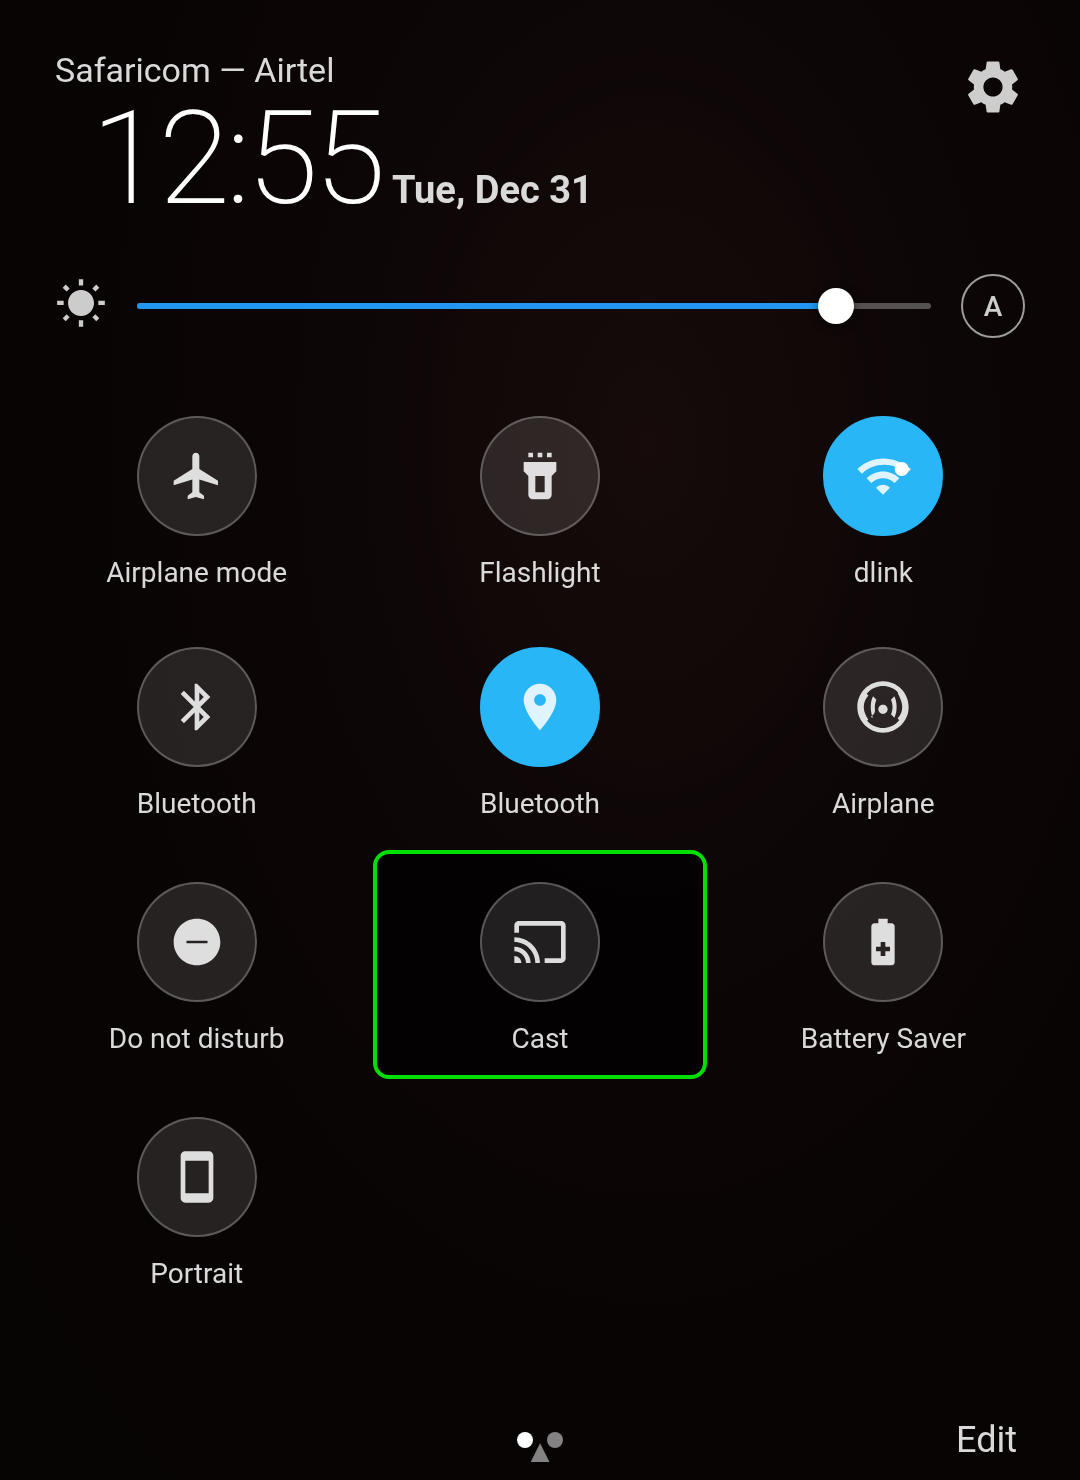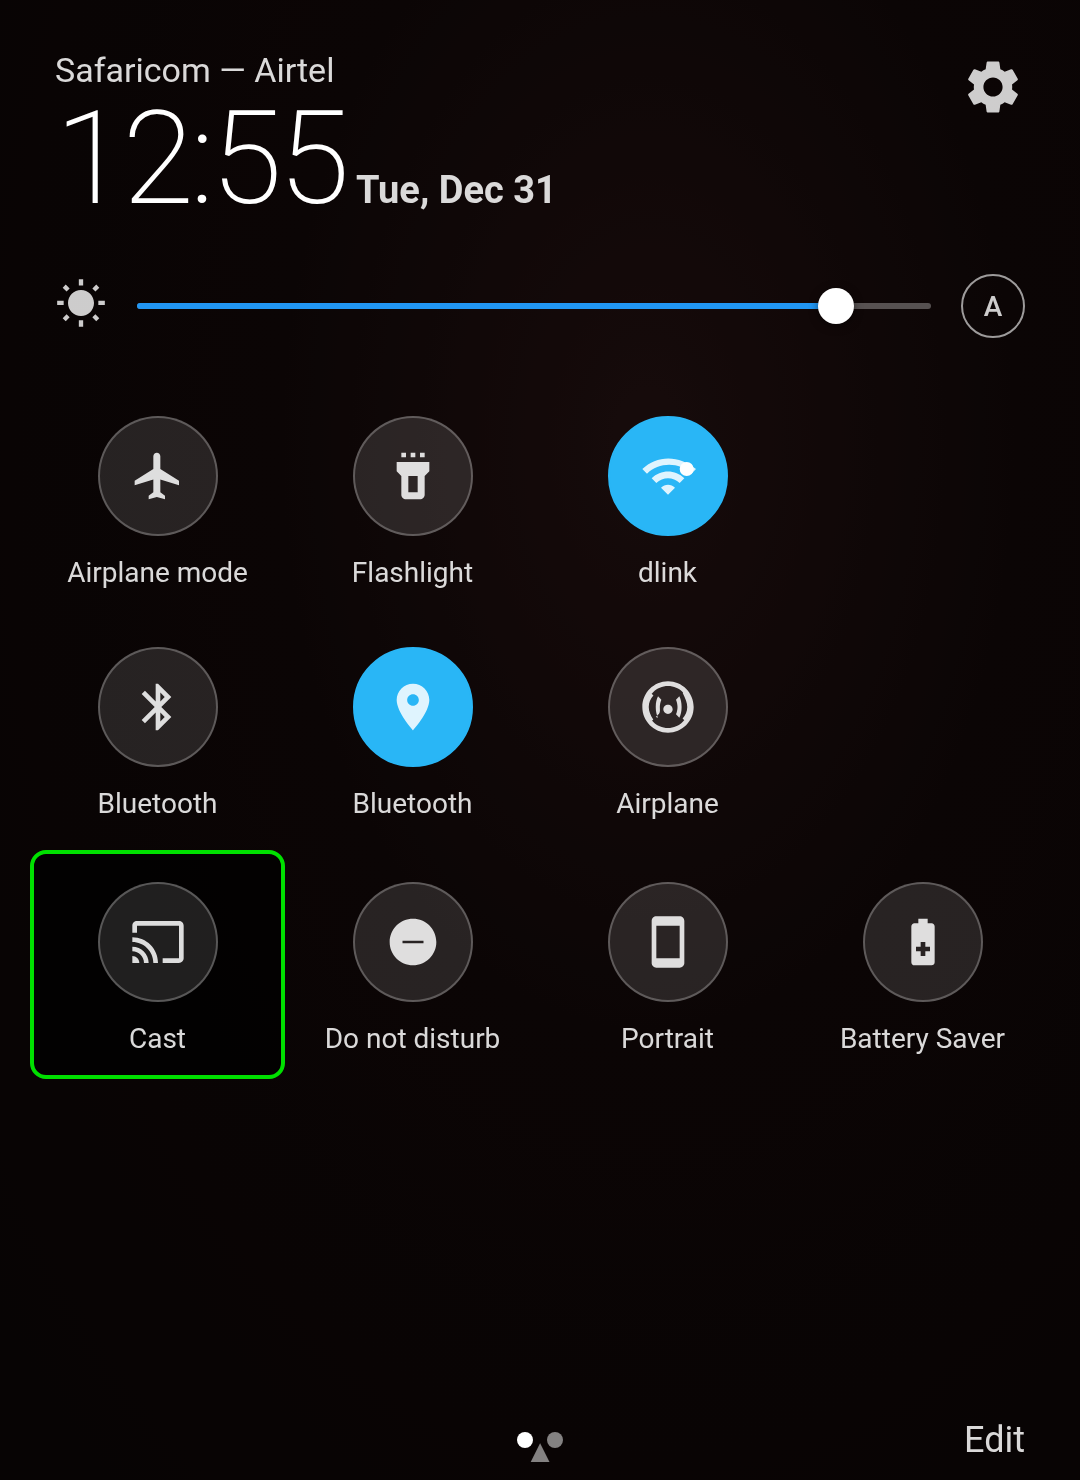--- a/index.html
+++ b/index.html
@@ -59,20 +59,21 @@
     .date {
       font-size: 38px;
       font-weight: 700;
       color: rgba(255,255,255,0.85);
       margin-left: 10px;
     }
 
     .time-row {
       display: flex;
       align-items: baseline;
+      margin-left: 36px;
     }
 
     .settings-icon {
       position: absolute;
       top: 55px;
       right: 55px;
       width: 64px;
       height: 64px;
       cursor: pointer;
     }
@@ -148,21 +149,22 @@
     }
 
     
     .tiles-area {
       flex: 1;
       padding: 20px 30px;
     }
 
     .tiles-row {
       display: grid;
-      grid-template-columns: repeat(4, 1fr);
+      grid-template-columns: repeat(3, 1fr);
+      gap: 10px;
       margin-bottom: 10px;
     }
 
     .tile {
       display: flex;
       flex-direction: column;
       align-items: center;
       justify-content: center;
       padding: 28px 10px 20px 10px;
       cursor: pointer;
@@ -239,21 +241,21 @@
     .bottom-bar-inner {
       width: 100%;
       display: flex;
       align-items: center;
       justify-content: center;
       position: relative;
     }
 
     .edit-btn {
       position: absolute;
-      right: 0;
+      right: 8px;
       font-size: 36px;
       color: rgba(255,255,255,0.85);
       cursor: pointer;
       font-weight: 400;
     }
 
     .up-arrow {
       position: absolute;
       bottom: 10px;
       left: 50%;
@@ -360,54 +362,54 @@
           </svg>
         </div>
         <div class="tile-label">Airplane</div>
       </div>
 
 
     </div>
 
     <div class="tiles-row">
 
+      <div class="tile">
+        <div class="tile-icon-wrap">
+          <svg viewBox="0 0 24 24" xmlns="http://www.w3.org/2000/svg">
+            <path d="M12 2C6.48 2 2 6.48 2 12s4.48 10 10 10 10-4.48 10-10S17.52 2 12 2zm4.5 10.5h-9v-1h9v1z"></path>
+          </svg>
+        </div>
+        <div class="tile-label">Do not disturb</div>
+      </div>
+
       <div class="tile highlighted">
         <div class="tile-icon-wrap">
           <svg viewBox="0 0 24 24" xmlns="http://www.w3.org/2000/svg">
             <path d="M1 18v3h3c0-1.66-1.34-3-3-3zm0-4v2c2.76 0 5 2.24 5 5h2c0-3.87-3.13-7-7-7zm0-4v2c4.97 0 9 4.03 9 9h2c0-6.08-4.93-11-11-11zm20-7H3c-1.1 0-2 .9-2 2v3h2V5h18v14h-7v2h7c1.1 0 2-.9 2-2V5c0-1.1-.9-2-2-2z"></path>
           </svg>
         </div>
         <div class="tile-label">Cast</div>
       </div>
 
       <div class="tile">
         <div class="tile-icon-wrap">
           <svg viewBox="0 0 24 24" xmlns="http://www.w3.org/2000/svg">
-            <path d="M12 2C6.48 2 2 6.48 2 12s4.48 10 10 10 10-4.48 10-10S17.52 2 12 2zm4.5 10.5h-9v-1h9v1z"></path>
-          </svg>
-        </div>
-        <div class="tile-label">Do not disturb</div>
+            <path d="M15.67 4H14V2h-4v2H8.33C7.6 4 7 4.6 7 5.33v15.33C7 21.4 7.6 22 8.33 22h7.33c.74 0 1.34-.6 1.34-1.33V5.33C17 4.6 16.4 4 15.67 4zM13 18h-2v-2H9v-2h2v-2h2v2h2v2h-2v2z"></path>
+          </svg>
+        </div>
+        <div class="tile-label">Battery Saver</div>
       </div>
 
       <div class="tile">
         <div class="tile-icon-wrap">
           <svg viewBox="0 0 24 24" xmlns="http://www.w3.org/2000/svg">
             <path d="M17 1.01L7 1c-1.1 0-2 .9-2 2v18c0 1.1.9 2 2 2h10c1.1 0 2-.9 2-2V3c0-1.1-.9-1.99-2-1.99zM17 19H7V5h10v14z"></path>
           </svg>
         </div>
         <div class="tile-label">Portrait</div>
-      </div>
-
-      <div class="tile">
-        <div class="tile-icon-wrap">
-          <svg viewBox="0 0 24 24" xmlns="http://www.w3.org/2000/svg">
-            <path d="M15.67 4H14V2h-4v2H8.33C7.6 4 7 4.6 7 5.33v15.33C7 21.4 7.6 22 8.33 22h7.33c.74 0 1.34-.6 1.34-1.33V5.33C17 4.6 16.4 4 15.67 4zM13 18h-2v-2H9v-2h2v-2h2v2h2v2h-2v2z"></path>
-          </svg>
-        </div>
-        <div class="tile-label">Battery Saver</div>
       </div>
 
     </div>
 
   </div>
 
   <div class="bottom-bar">
     <div class="bottom-bar-inner">
       <div class="page-dots">
         <div class="dot active"></div>

